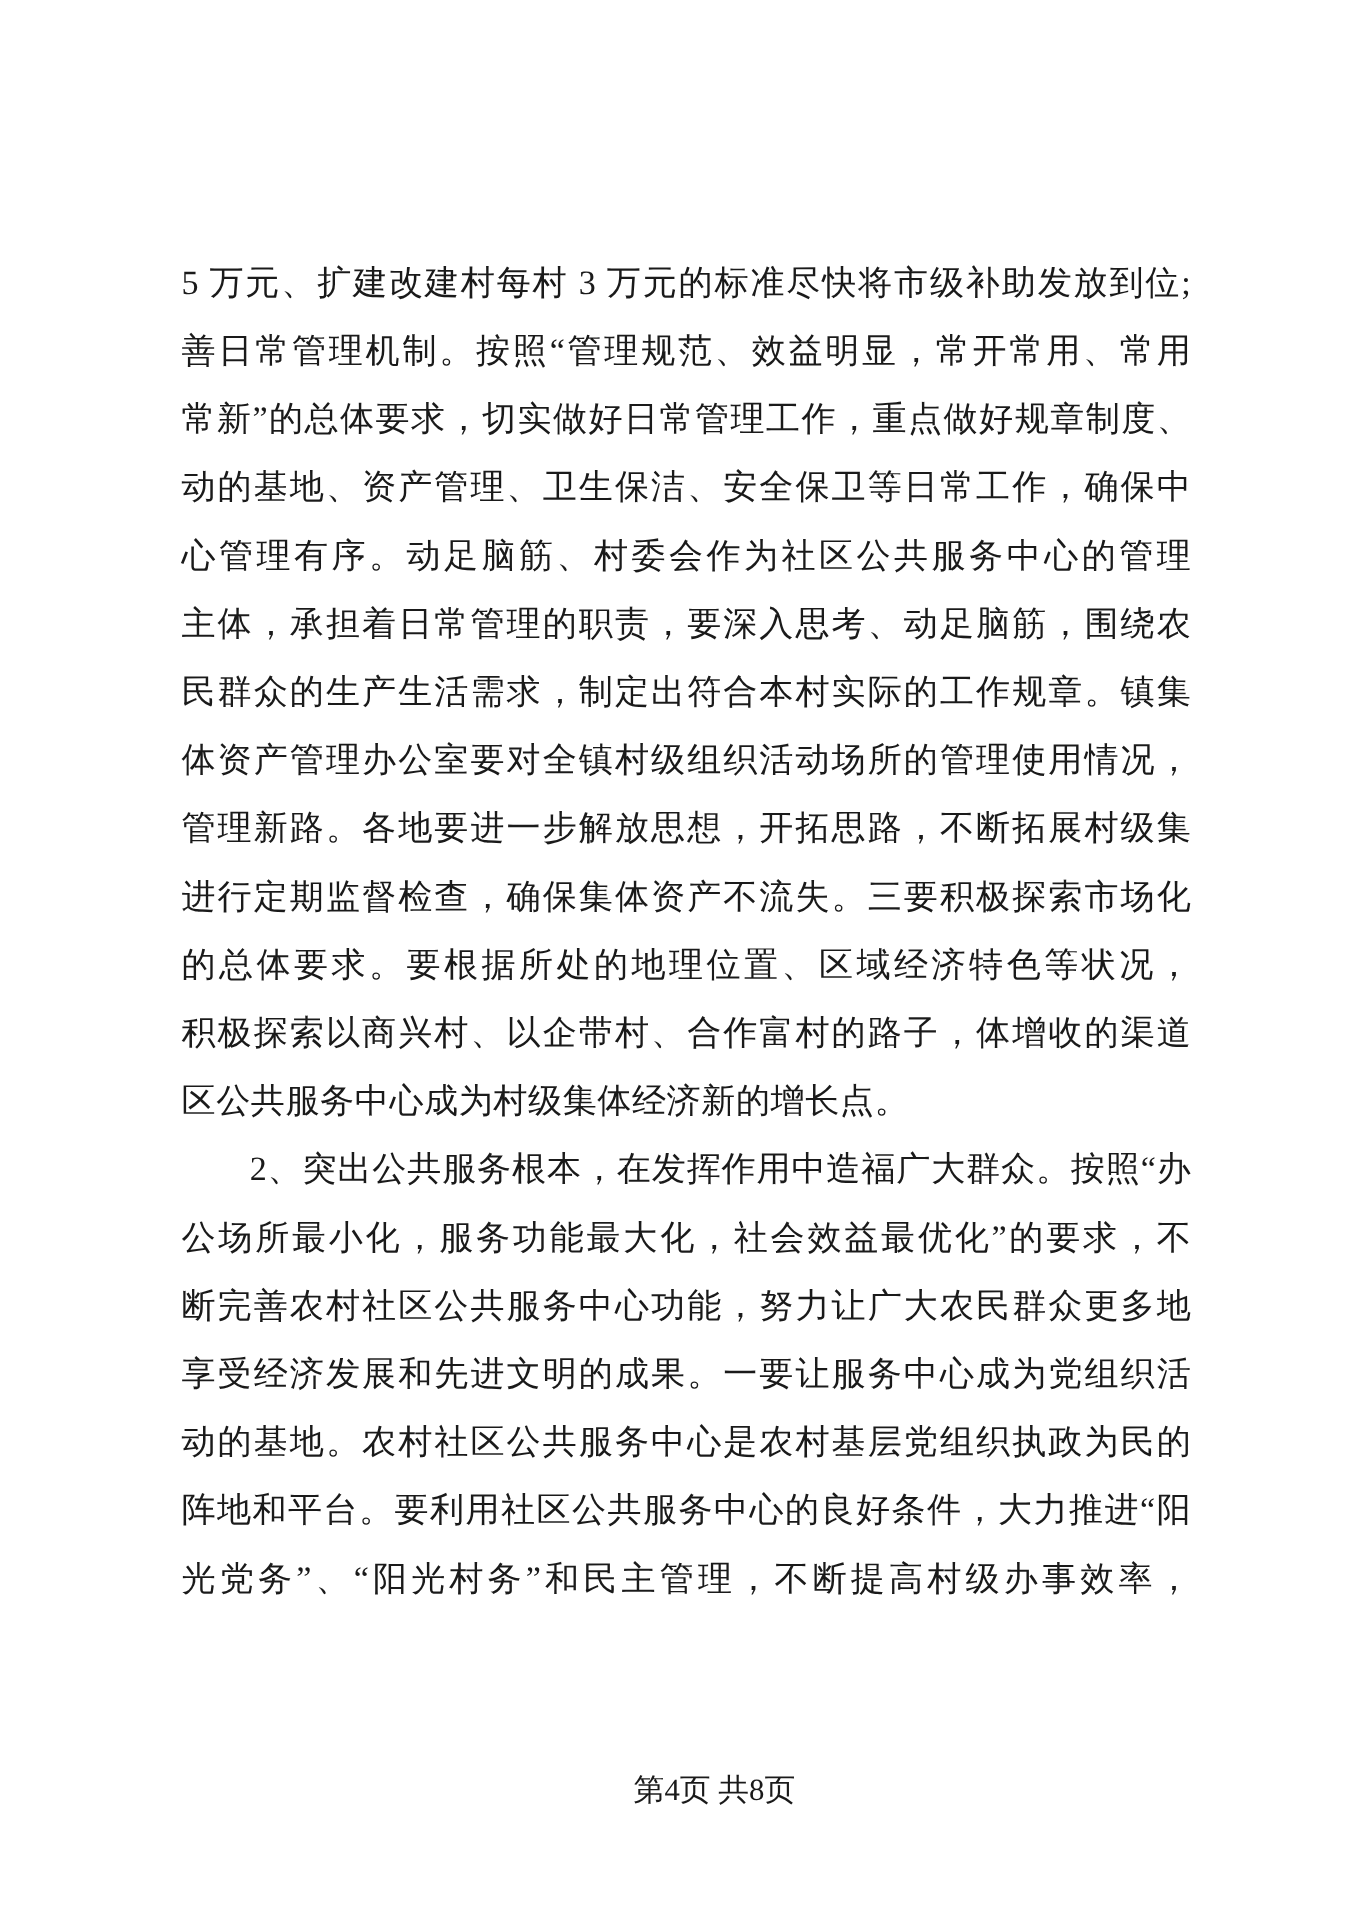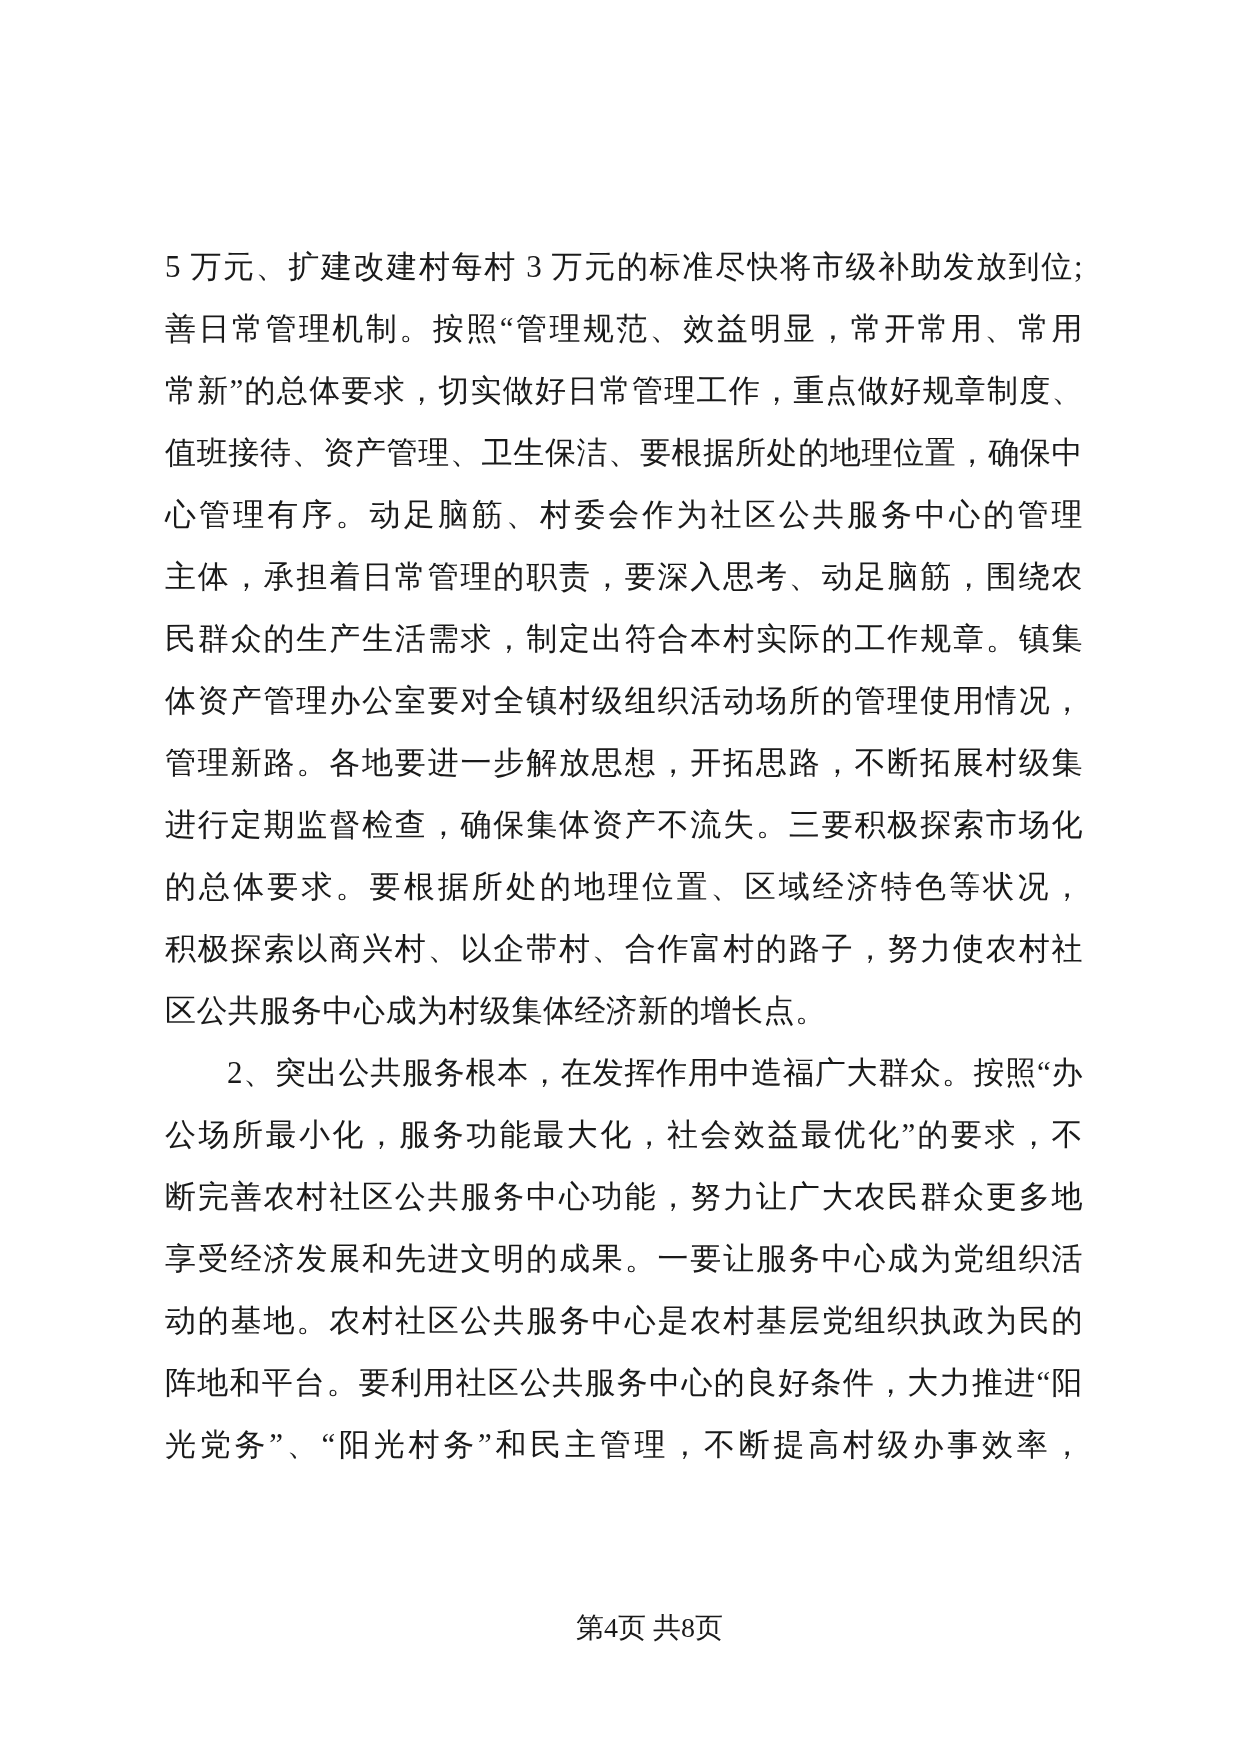--- a/index.html
+++ b/index.html
@@ -12,21 +12,21 @@
     width: 1241px;
     height: 1754px;
     background: #ffffff;
     overflow: hidden;
     font-family: "Liberation Serif", "DejaVu Serif", serif;
     color: #1a1a1a;
   }
   .text-block {
     position: absolute;
     left: 165px;
-    top: 236px;
+    top: 226px;
     width: 918px;
   }
   .line {
     font-size: 31px;
     line-height: 62px;
     height: 62px;
     text-align: justify;
     text-align-last: justify;
     text-justify: inter-character;
     letter-spacing: 0.5px;
@@ -50,29 +50,29 @@
   }
 </style>
 </head>
 <body>
 
 <div class="page">
   <div class="text-block">
     <div class="line">5 万元、扩建改建村每村 3 万元的标准尽快将市级补助发放到位;</div>
     <div class="line">善日常管理机制。按照“管理规范、效益明显，常开常用、常用</div>
     <div class="line">常新”的总体要求，切实做好日常管理工作，重点做好规章制度、</div>
-    <div class="line">值班接待、资产管理、卫生保洁、要根据所处的地理位置，确保中</div>
+    <div class="line">动的基地、资产管理、卫生保洁、安全保卫等日常工作，确保中</div>
     <div class="line">心管理有序。动足脑筋、村委会作为社区公共服务中心的管理</div>
     <div class="line">主体，承担着日常管理的职责，要深入思考、动足脑筋，围绕农</div>
     <div class="line">民群众的生产生活需求，制定出符合本村实际的工作规章。镇集</div>
     <div class="line">体资产管理办公室要对全镇村级组织活动场所的管理使用情况，</div>
     <div class="line">管理新路。各地要进一步解放思想，开拓思路，不断拓展村级集</div>
     <div class="line">进行定期监督检查，确保集体资产不流失。三要积极探索市场化</div>
     <div class="line">的总体要求。要根据所处的地理位置、区域经济特色等状况，</div>
-    <div class="line">积极探索以商兴村、以企带村、合作富村的路子，努力使农村社</div>
+    <div class="line">积极探索以商兴村、以企带村、合作富村的路子，体增收的渠道</div>
     <div class="line para-end">区公共服务中心成为村级集体经济新的增长点。</div>
     <div class="line indent">2、突出公共服务根本，在发挥作用中造福广大群众。按照“办</div>
     <div class="line">公场所最小化，服务功能最大化，社会效益最优化”的要求，不</div>
     <div class="line">断完善农村社区公共服务中心功能，努力让广大农民群众更多地</div>
     <div class="line">享受经济发展和先进文明的成果。一要让服务中心成为党组织活</div>
     <div class="line">动的基地。农村社区公共服务中心是农村基层党组织执政为民的</div>
     <div class="line">阵地和平台。要利用社区公共服务中心的良好条件，大力推进“阳</div>
     <div class="line">光党务”、“阳光村务”和民主管理，不断提高村级办事效率，</div>
   </div>
 

